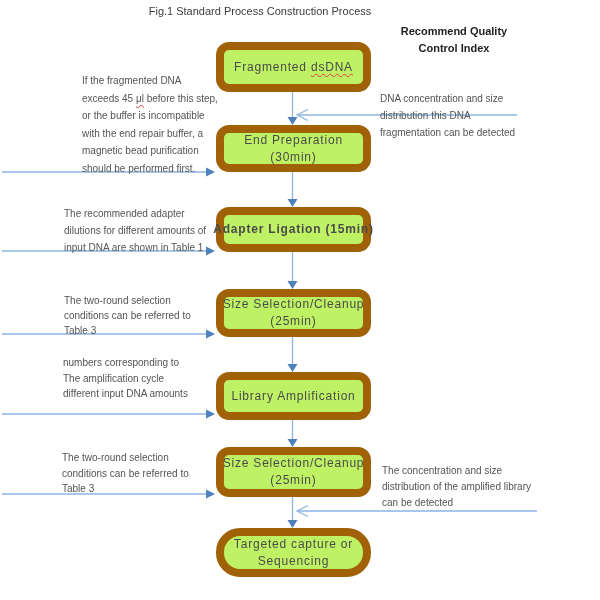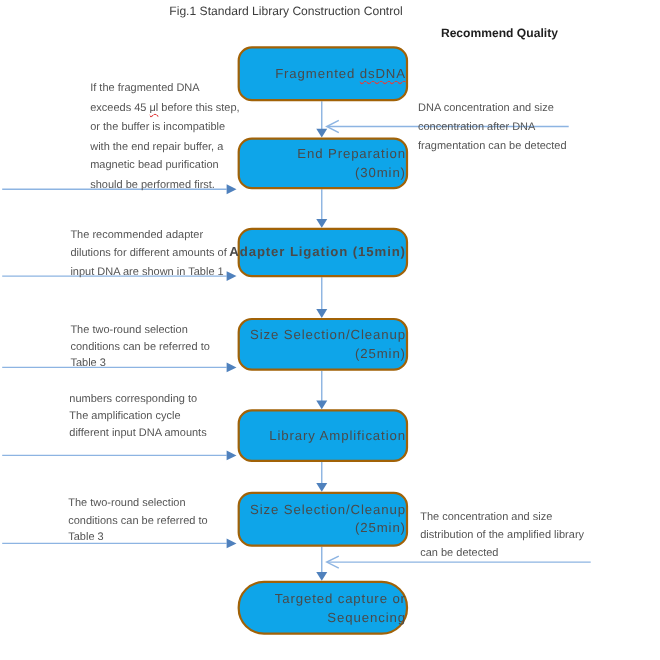--- a/index.html
+++ b/index.html
@@ -1,37 +1,37 @@
 <!DOCTYPE html>
 <html><head>
 <meta charset="utf-8">
 <style>
   html,body{margin:0;padding:0;background:#fff;}
   .canvas{position:relative;width:600px;height:600px;background:#ffffff;
           font-family:"Liberation Sans",sans-serif;overflow:hidden;}
   .title{position:absolute;top:5px;left:60px;width:400px;text-align:center;
          font-size:11px;color:#3c3c3c;}
-  .box{position:absolute;left:216px;width:155px;border:2px solid #a16207;border-radius:13px;
-       background:#0ea5e9;display:flex;flex-direction:column;align-items:flex-end;justify-content:center;
+  .box{position:absolute;left:216px;width:155px;border:8px solid #a16207;border-radius:13px;
+       background:#bef264;display:flex;flex-direction:column;align-items:center;justify-content:center;
        color:#4a4a4a;font-size:12px;letter-spacing:0.8px;box-sizing:border-box;z-index:2;}
   .box-line{line-height:17px;white-space:nowrap;}
   .ann{position:absolute;font-size:10px;color:#545454;white-space:nowrap;z-index:2;}
   .ann-line{white-space:nowrap;}
   .right-header{position:absolute;left:388px;top:23px;width:132px;text-align:center;
        font-weight:bold;font-size:11px;color:#1f1f1f;line-height:17px;z-index:2;}
   .wavy{text-decoration-line:underline;text-decoration-style:wavy;
         text-decoration-color:#e04040;text-decoration-thickness:1px;text-underline-offset:2px;}
   svg.overlay{position:absolute;left:0;top:0;z-index:1;}
 </style>
 </head>
 <body>
 
 <div class="canvas">
 
-  <div class="title">Fig.1 Standard Library Construction Control</div>
+  <div class="title">Fig.1 Standard Process Construction Process</div>
 
   <svg class="overlay" width="600" height="600" viewBox="0 0 600 600">
 
     <g>
       <line x1="292.5" y1="92" x2="292.5" y2="118" stroke="#8db4e2" stroke-width="1.3"></line>
       <path d="M287.5,117 L297.5,117 L292.5,125 Z" fill="#4f81bd"></path>
     </g>
     <g>
       <line x1="292.5" y1="172" x2="292.5" y2="200" stroke="#8db4e2" stroke-width="1.3"></line>
       <path d="M287.5,199 L297.5,199 L292.5,207 Z" fill="#4f81bd"></path>
@@ -144,25 +144,26 @@
   </div>
 
   <div class="ann" style="left:62px;top:450px;line-height:15.5px;">
     <div class="ann-line">The two-round selection</div>
     <div class="ann-line">conditions can be referred to</div>
     <div class="ann-line">Table 3</div>
   </div>
 
   <div class="right-header">
     <div>Recommend Quality</div>
+    <div>Control Index</div>
   </div>
 
   <div class="ann" style="left:380px;top:68px;line-height:17px;margin-top:22px;">
     <div class="ann-line">DNA concentration and size</div>
-    <div class="ann-line">concentration after DNA</div>
+    <div class="ann-line">distribution this DNA</div>
     <div class="ann-line">fragmentation can be detected</div>
   </div>
 
   <div class="ann" style="left:382px;top:463px;line-height:16px;">
     <div class="ann-line">The concentration and size</div>
     <div class="ann-line">distribution of the amplified library</div>
     <div class="ann-line">can be detected</div>
   </div>
 
 </div>

